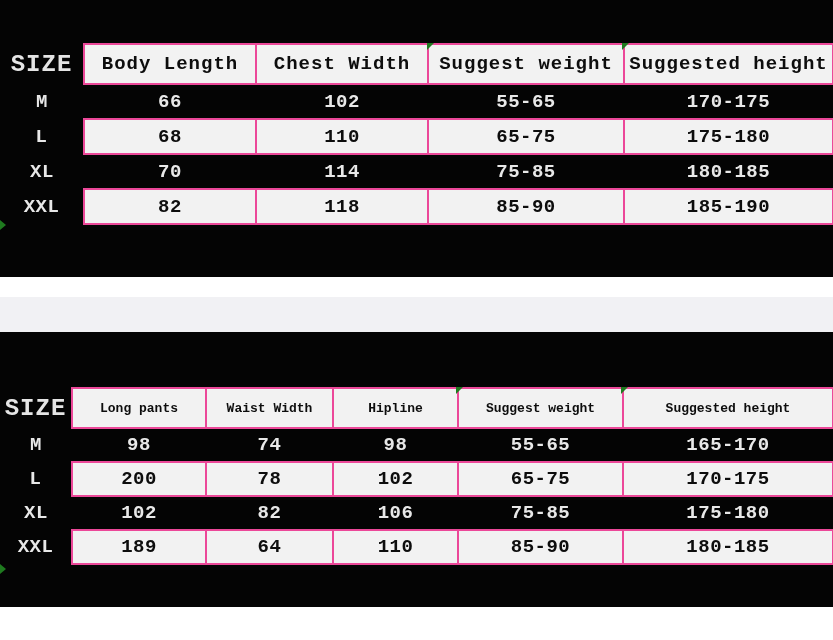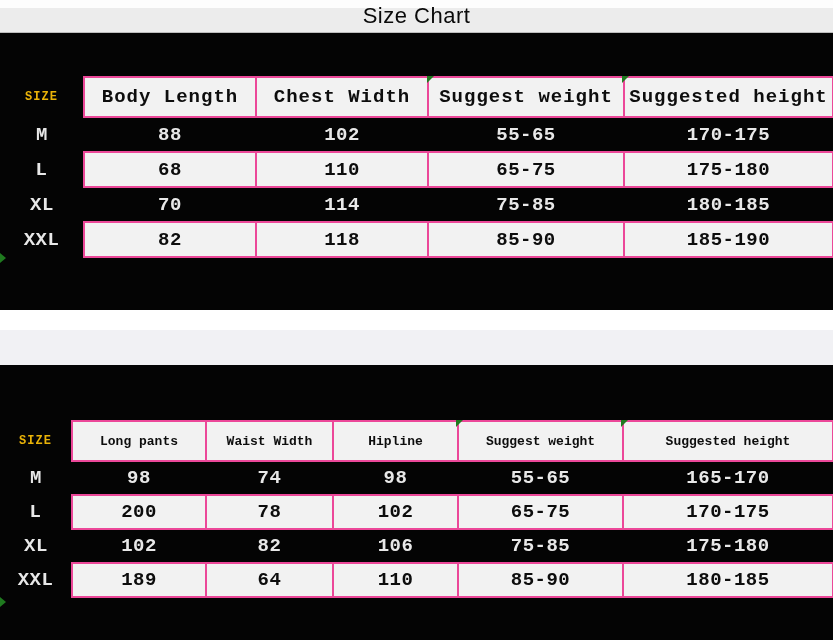--- a/index.html
+++ b/index.html
@@ -33,63 +33,60 @@
   }
   .size-table .lite{
     background:#f2f2f2;border:2px solid #ec4899;color:#0d0d0d;
   }
   .size-table .dark{
     background:transparent;border:none;color:#e8e8e8;
   }
   .size-table th.lite{font-size:19px;letter-spacing:1px;}
   .panel-2 .size-table th.lite{font-size:13px;letter-spacing:0;}
   .size-table td{font-size:19px;letter-spacing:0.5px;}
-  .size-table th.dark{font-size:12px;color:#eab308;letter-spacing:1px;font-weight:bold;}
+  .size-table th.dark{font-size:24px;color:#e5e5e5;letter-spacing:1px;font-weight:bold;}
   .t1 tr.hdr{height:40px;} .t1 tr.row{height:35px;}
   .t2 tr.hdr{height:40px;} .t2 tr.row{height:34px;}
   
   .corner-marker{
     position:absolute;width:0;height:0;
     border-top:7px solid #1f7a1f;border-right:7px solid transparent;
   }
   .edge-marker{
     position:absolute;width:0;height:0;
     border-top:5px solid transparent;border-bottom:5px solid transparent;
     border-left:6px solid #1f7a1f;
   }
 </style>
 </head>
 <body>
 
 <div class="stage">
 
-  <div class="title-band">
-    <span class="title">Size Chart</span>
-  </div>
 
   <div class="panel panel-1">
     <table class="size-table t1">
       <colgroup>
         <col style="width:84px">
           <col style="width:172px">
           <col style="width:172px">
         <col style="width:196px">
           <col style="width:209px">
       </colgroup>
       <tbody>
           <tr class="hdr">
         <th class="dark">SIZE</th>
         <th class="lite">Body Length</th>
         <th class="lite">Chest Width</th>
         <th class="lite">Suggest weight</th>
         <th class="lite">Suggested height</th>
       </tr>
       <tr class="row">
         <td class="dark">M</td>
-        <td class="dark">88</td>
+        <td class="dark">66</td>
         <td class="dark">102</td>
         <td class="dark">55-65</td>
         <td class="dark">170-175</td>
       </tr>
       <tr class="row">
         <td class="dark">L</td>
         <td class="lite">68</td>
         <td class="lite">110</td>
         <td class="lite">65-75</td>
         <td class="lite">175-180</td>

